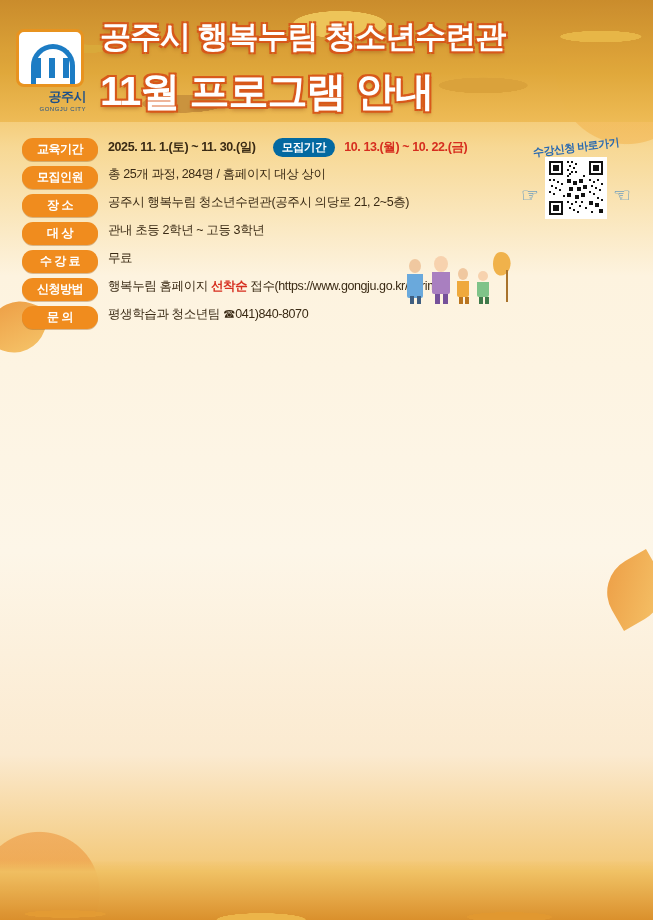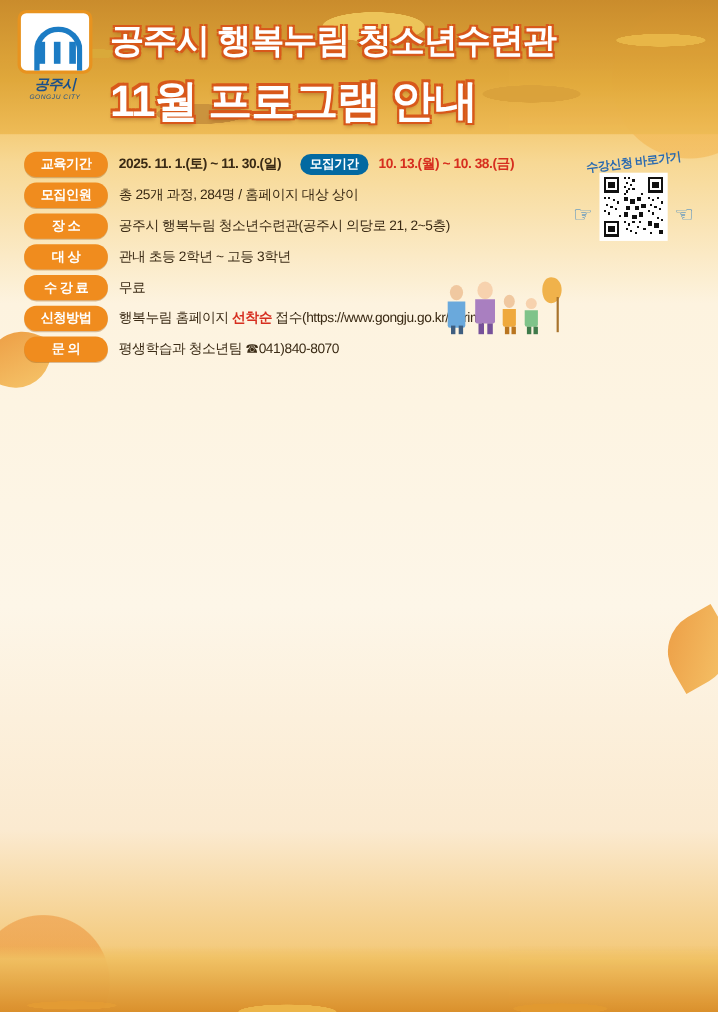--- a/index.html
+++ b/index.html
@@ -40,23 +40,22 @@
     opacity:.9;
   }
   .leaf {
     position:absolute; border-radius:60% 0 60% 0;
     background:linear-gradient(135deg,#e98b26,#f5bf57);
     opacity:.85;
   }
   
   .header { position:relative; height:122px; }
   .logo {
-    position:absolute; left:14px; top:9px; width:72px; height:84px;
-    text-align:center;
-    font-style:italic;
+    position:absolute; left:14px; top:29px; width:72px; height:84px;
+    text-align:right;
   }
   .logo-badge {
     width:68px;height:58px;margin:0 auto;
     background:#fff; border:3px solid #e8931f; border-radius:8px;
     position:relative; overflow:hidden;
   }
   .logo-badge .arch {
     position:absolute; left:12px; top:12px; width:44px; height:44px;
     border:5px solid #1c7cc4; border-bottom:none;
     border-radius:22px 22px 0 0;
@@ -78,21 +77,21 @@
     margin-top:6px;
     font-size:40px; font-weight:bold; color:#fff; letter-spacing:-1px;
     text-shadow:
       -2px -2px 0 #d8581a, 2px -2px 0 #d8581a, -2px 2px 0 #d8581a, 2px 2px 0 #d8581a,
       0 3px 4px rgba(120,50,10,.45);
   }
   
   .info {
     position:relative; margin:8px 16px 0 16px; padding:8px 6px 4px 6px;
   }
-  .info-row { display:flex; align-items:center; margin-bottom:5px; font-size:12.5px; color:#3a2a14; }
+  .info-row { display:flex; margin-bottom:5px; font-size:12.5px; color:#3a2a14; }
   .tag {
     flex:0 0 76px; text-align:center; color:#fff; font-weight:bold;
     background:#f08c1e; border-radius:11px; padding:3px 0; font-size:12px;
     letter-spacing:-.5px;
     box-shadow:0 1px 0 rgba(150,80,10,.35);
   }
   .info-val { margin-left:10px; letter-spacing:-.4px; }
   .pill-red {
     display:inline-block; background:#0369a1; color:#fff; font-weight:bold;
     border-radius:10px; padding:2px 9px; font-size:11.5px; margin:0 6px 0 14px;
@@ -157,21 +156,21 @@
   </div>
 </div>
 
 <div class="info">
 
   <div class="info-row">
     <div class="tag">교육기간</div>
     <div class="info-val">
       <span class="bold">2025. 11. 1.(토) ~ 11. 30.(일)</span>
       <span class="pill-red">모집기간</span>
-      <span class="strong-red">10. 13.(월) ~ 10. 38.(금)</span>
+      <span class="strong-red">10. 13.(월) ~ 10. 22.(금)</span>
     </div>
   </div>
 
   <div class="info-row">
     <div class="tag">모집인원</div>
     <div class="info-val">총 25개 과정, 284명 / 홈페이지 대상 상이</div>
   </div>
 
   <div class="info-row">
     <div class="tag">장    소</div>

